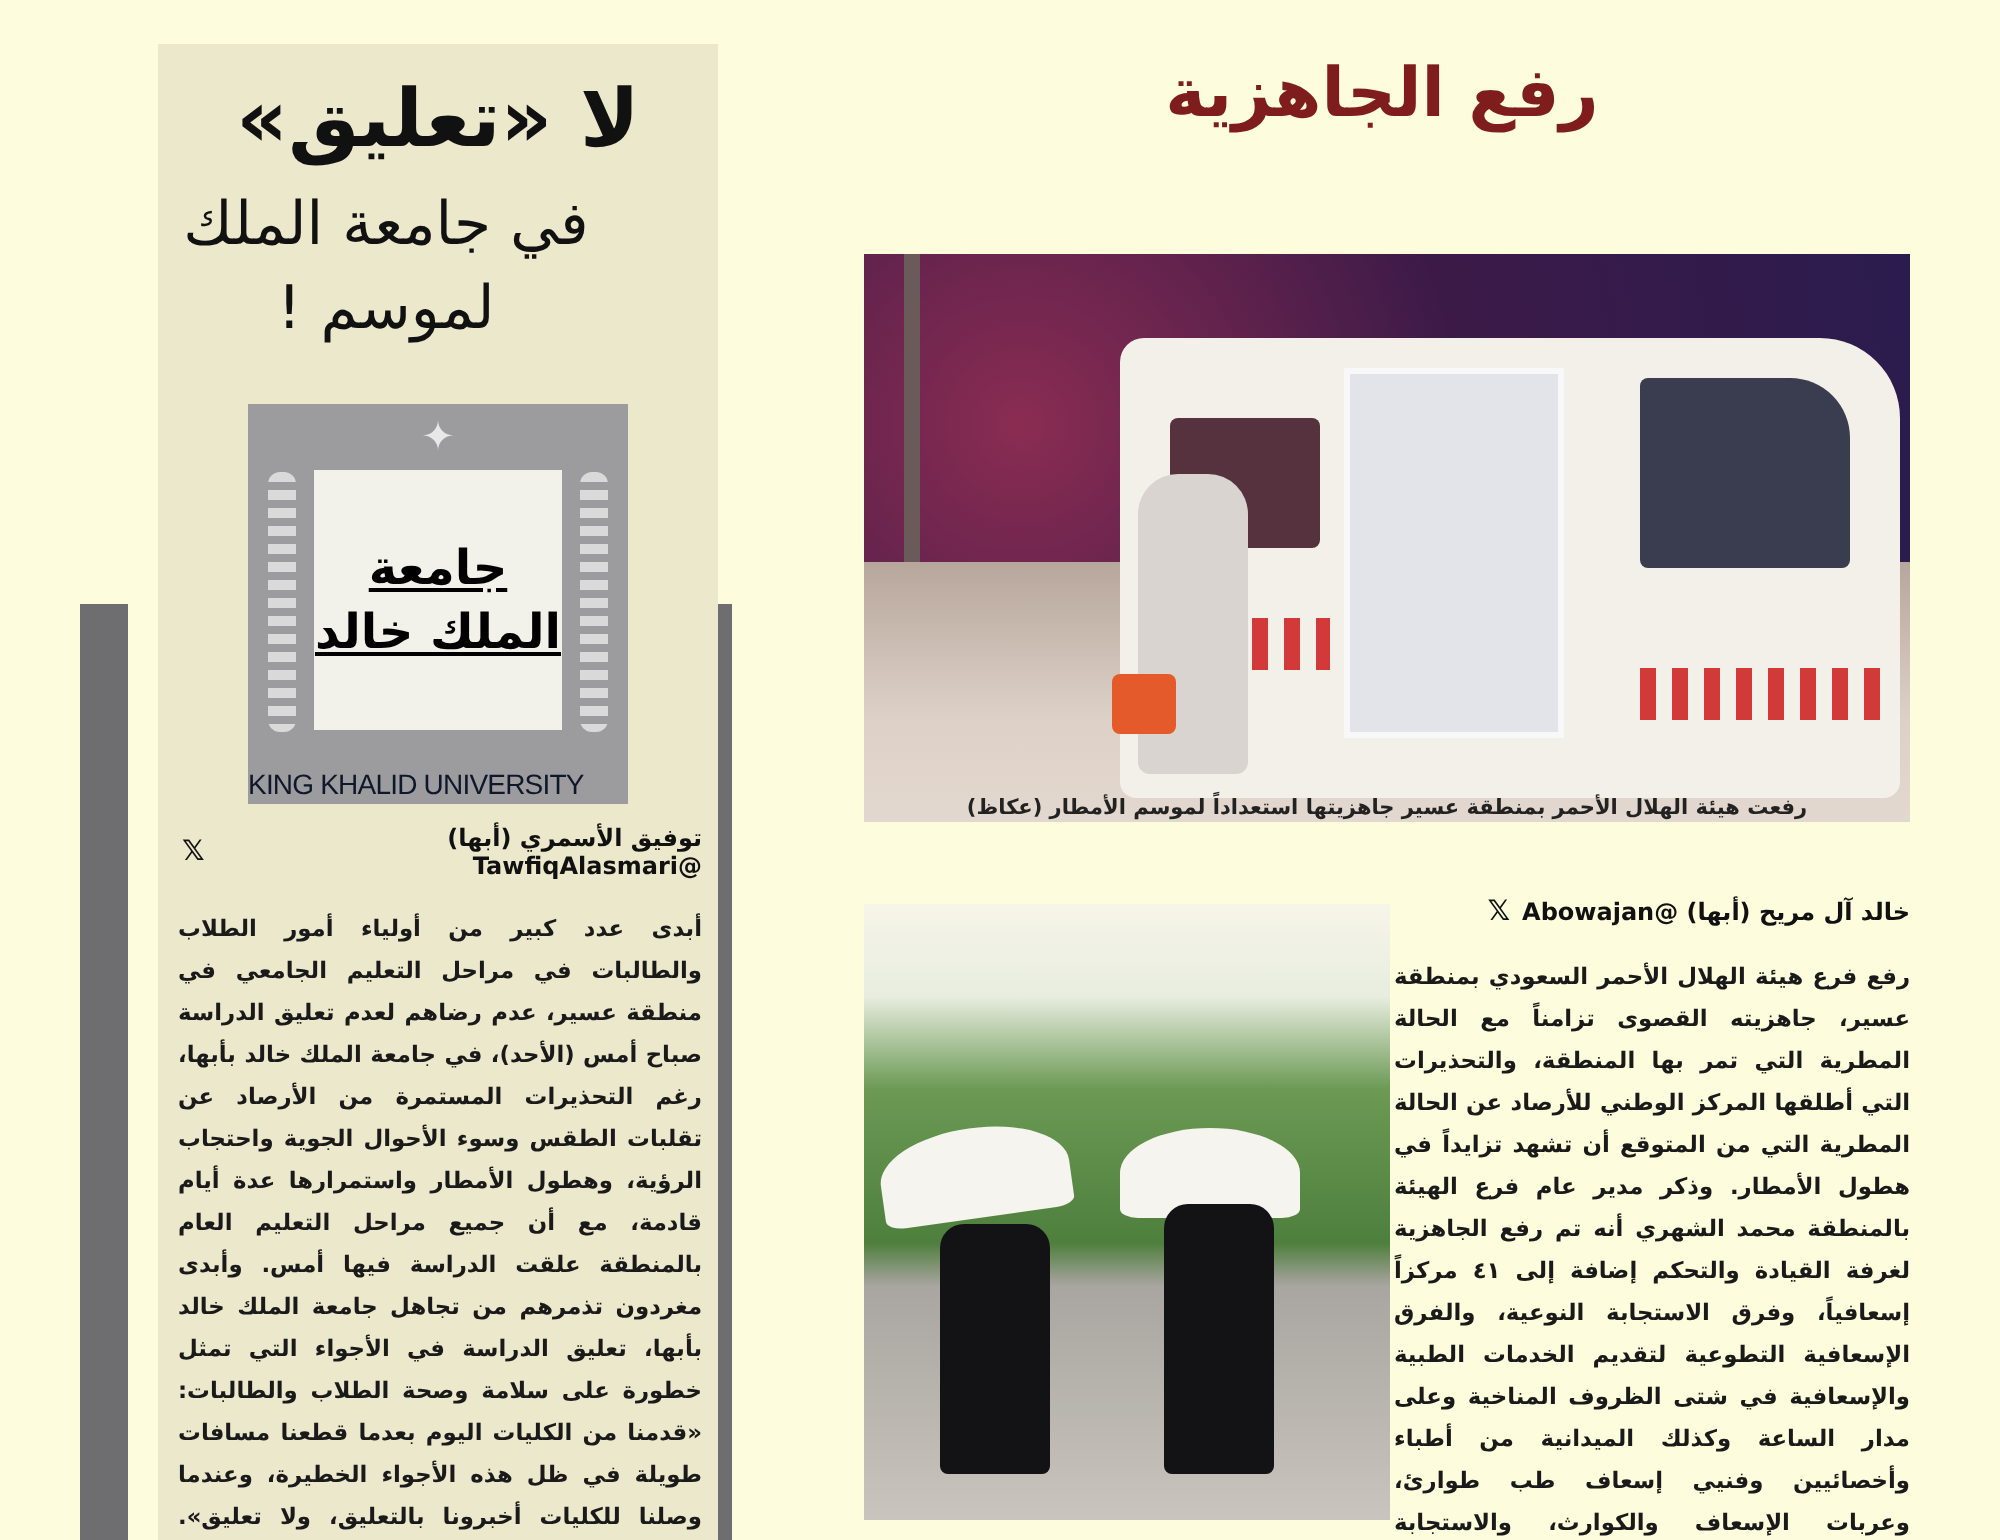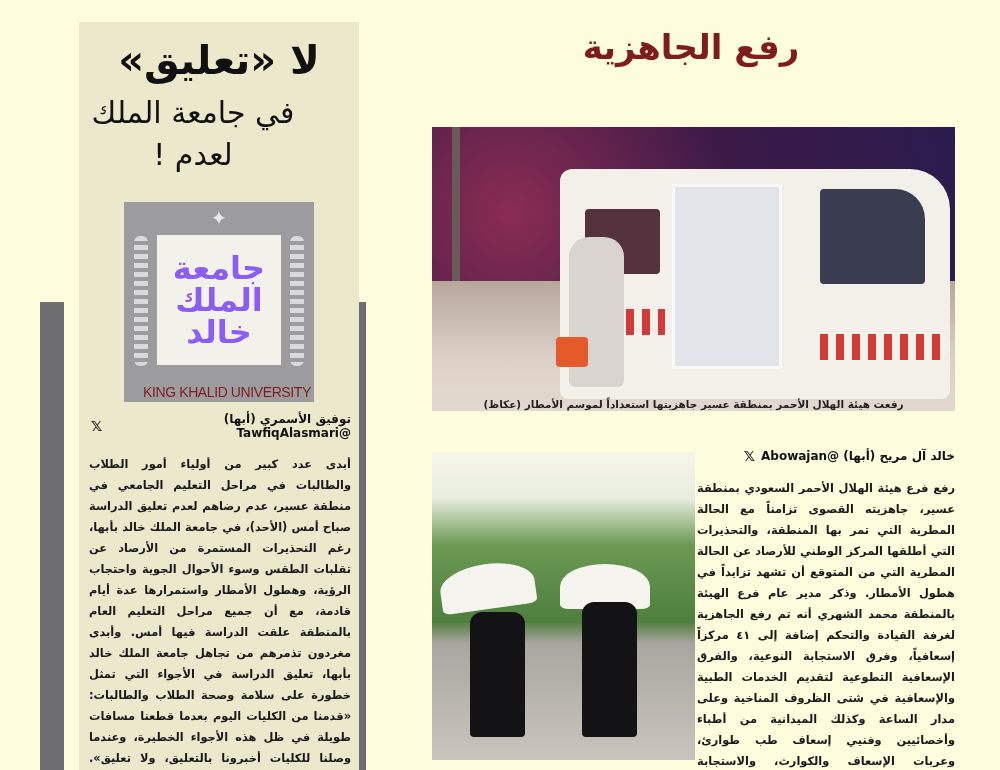--- a/index.html
+++ b/index.html
@@ -32,38 +32,39 @@
     }
     .logo-box {
       position: absolute; left: 45px; top: 180px; width: 190px; height: 200px;
       background: #9c9c9f;
     }
     .logo-inner {
       position: absolute; left: 33px; top: 33px; width: 124px; height: 130px;
       background: #f3f2ea; display: flex; align-items: center; justify-content: center;
     }
     .logo-glyph {
-      font-size: 32px; font-weight: bold; color: #8b5cf6; line-height: 32px;
+      font-size: 24px; font-weight: bold; color: #000000; line-height: 32px;
       text-align: center;
+      text-decoration: underline;
     }
     .logo-emblem {
       position: absolute; left: 80px; top: 4px; width: 30px; height: 26px;
       color: #e8e8e8; font-size: 20px; text-align: center;
     }
     .logo-pattern {
       position: absolute; top: 34px; width: 14px; height: 130px;
       background: repeating-linear-gradient(180deg, #e9e9e9 0 5px, #9c9c9f 5px 9px);
       border-radius: 6px; opacity: 0.8;
     }
     .logo-pattern.l { left: 10px; }
     .logo-pattern.r { right: 10px; }
     .logo-caption {
       position: absolute; left: 0; bottom: 2px; width: 206px; direction: ltr;
-      text-align: center; font-family: "Liberation Sans", sans-serif; font-size: 14px;
-      color: #7f1d1d; letter-spacing: -0.4px; font-stretch: condensed;
+      text-align: left; font-family: "Liberation Sans", sans-serif; font-size: 14px;
+      color: #0f172a; letter-spacing: -0.4px; font-stretch: condensed;
     }
 
     .byline {
       position: absolute; width: 260px; display: flex; align-items: center;
       justify-content: flex-start; gap: 6px; font-weight: bold; color: #111;
     }
     .byline .name { font-size: 12px; }
     .byline .x-icon { font-size: 14px; font-family: "DejaVu Sans", sans-serif; }
     .side-col .byline { left: 12px; top: 390px; }
 
@@ -149,21 +150,21 @@
 </head>
 <body>
 
 <div class="grey-bar left"></div>
 <div class="grey-bar right"></div>
 
 <div class="side-col">
   <h1 class="side-title">لا «تعليق»</h1>
   <div class="side-sub">
     <div>في جامعة الملك</div>
-    <div>لعدم !</div>
+    <div>لموسم !</div>
   </div>
 
   <div class="logo-box">
     <div class="logo-emblem">✦</div>
     <div class="logo-pattern l"></div>
     <div class="logo-pattern r"></div>
     <div class="logo-inner">
       <div class="logo-glyph">جامعة الملك خالد</div>
     </div>
     <div class="logo-caption">KING KHALID UNIVERSITY</div>

